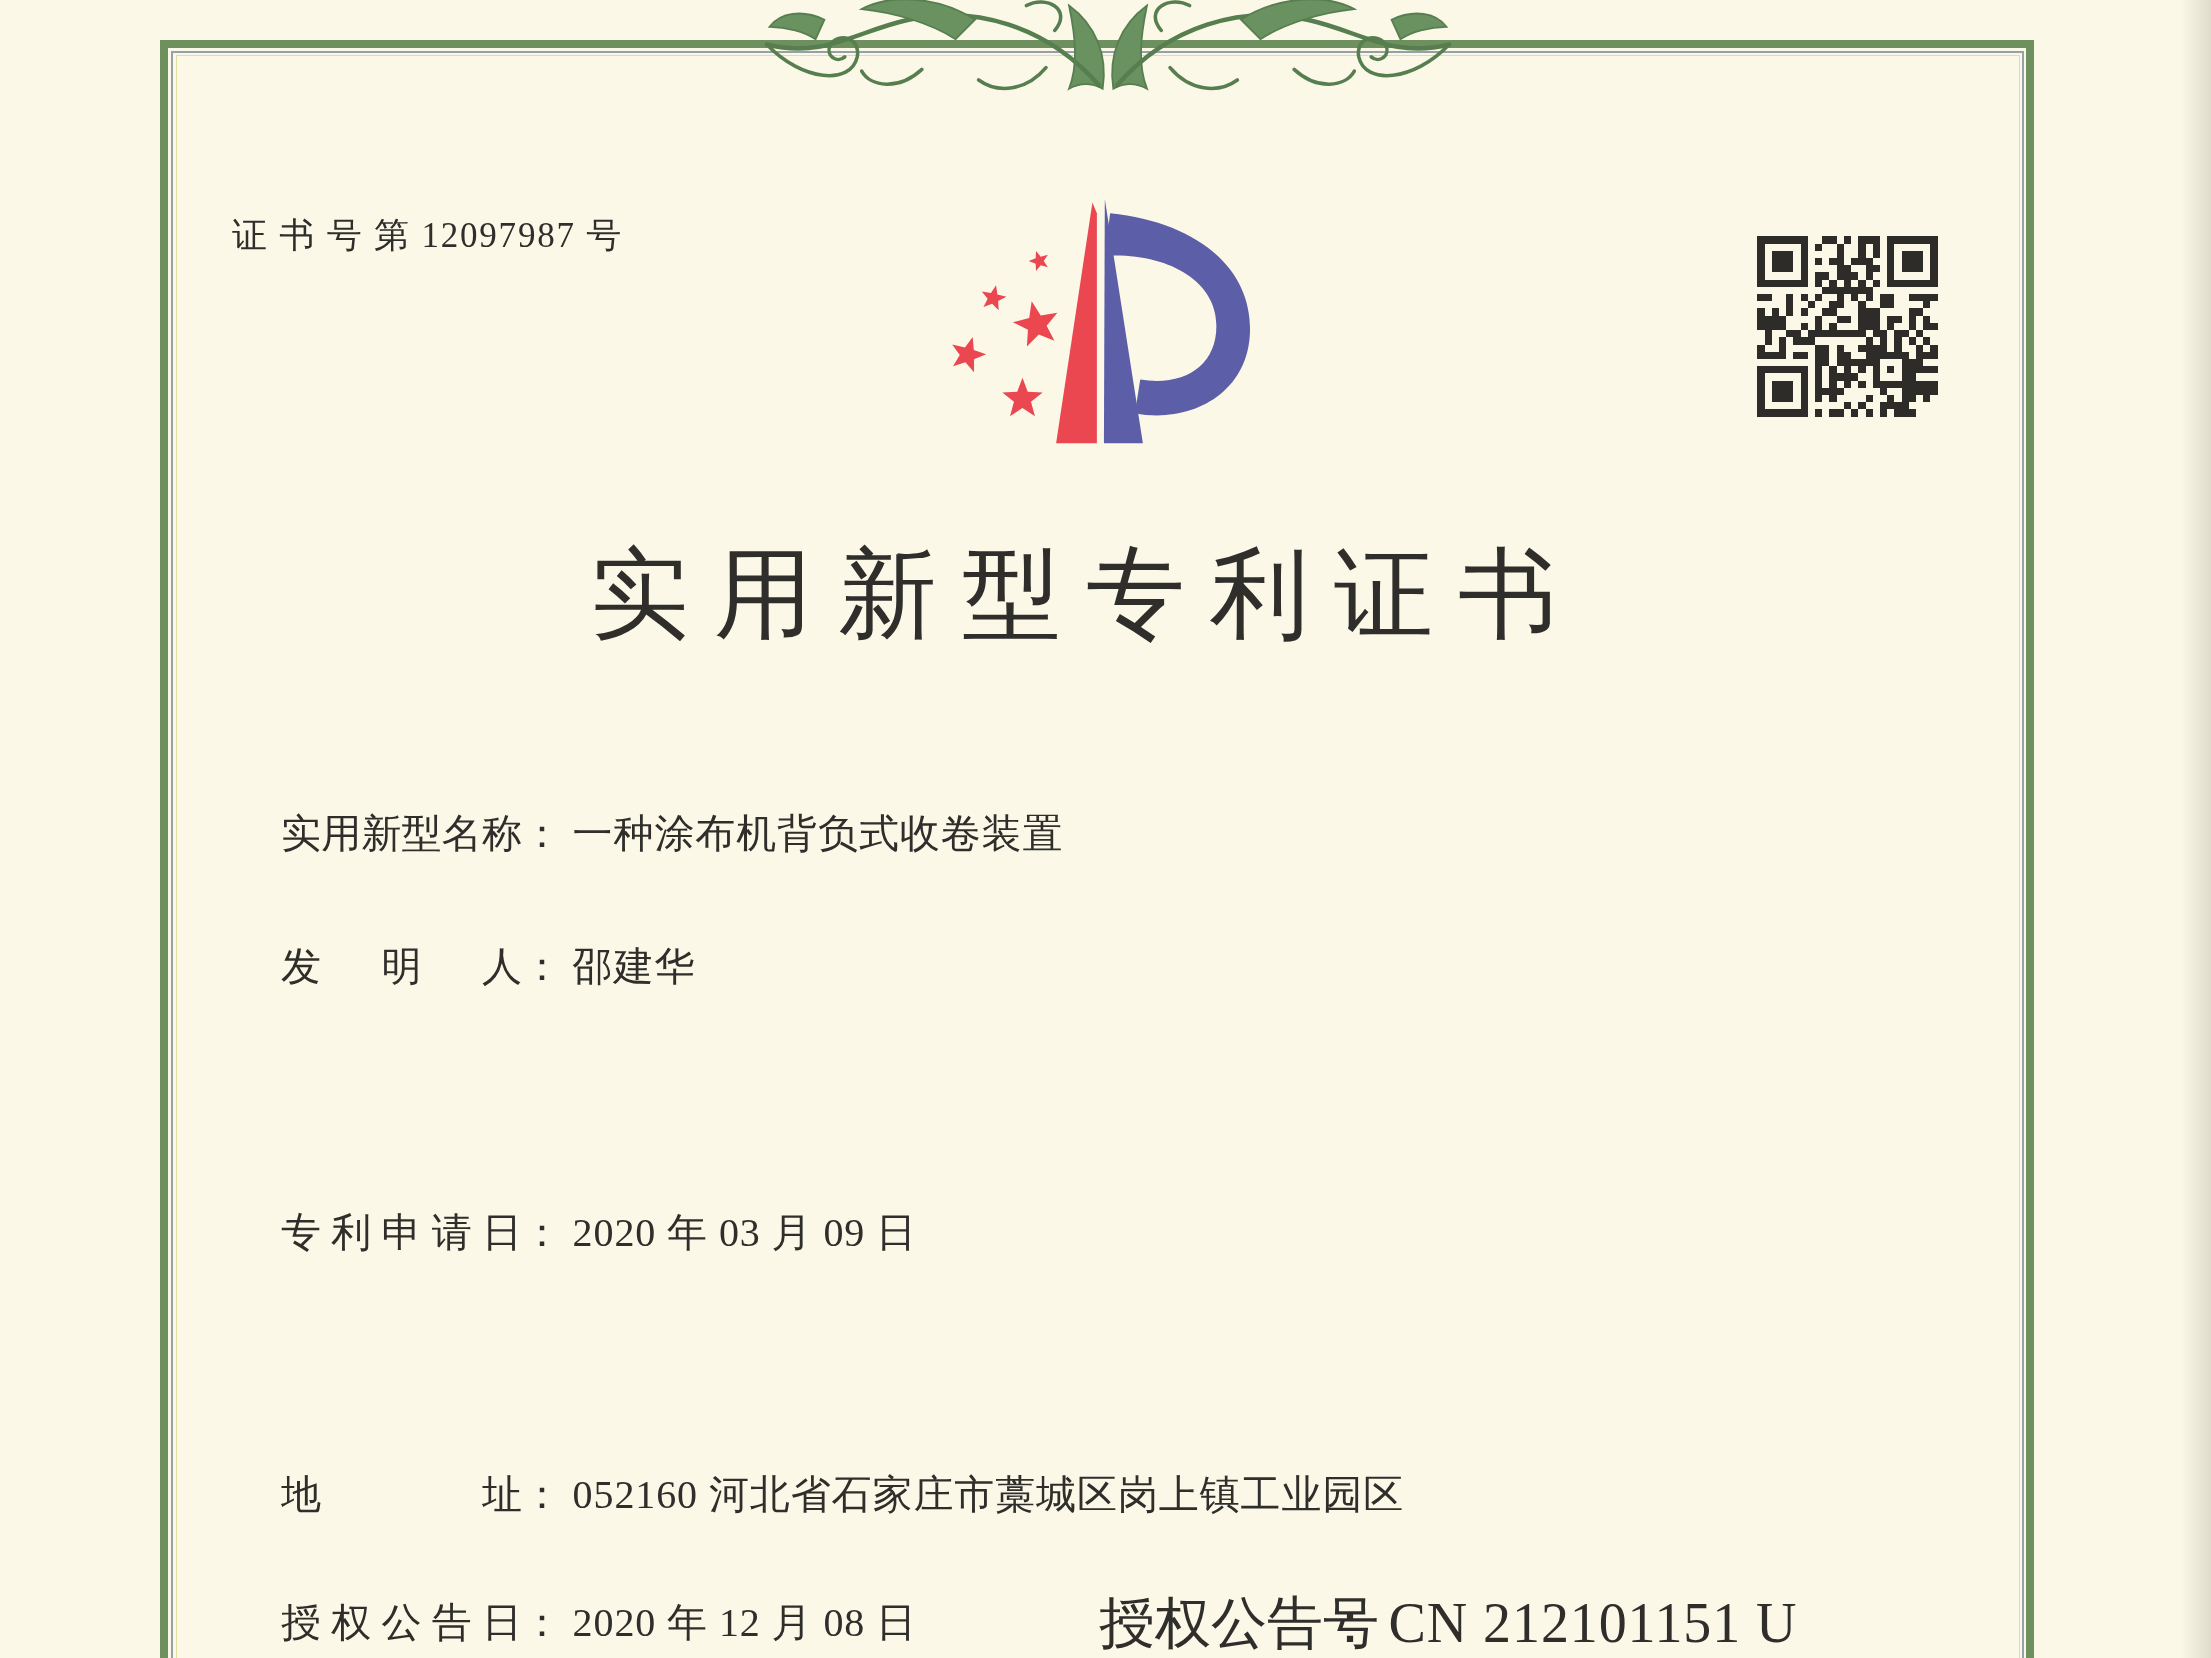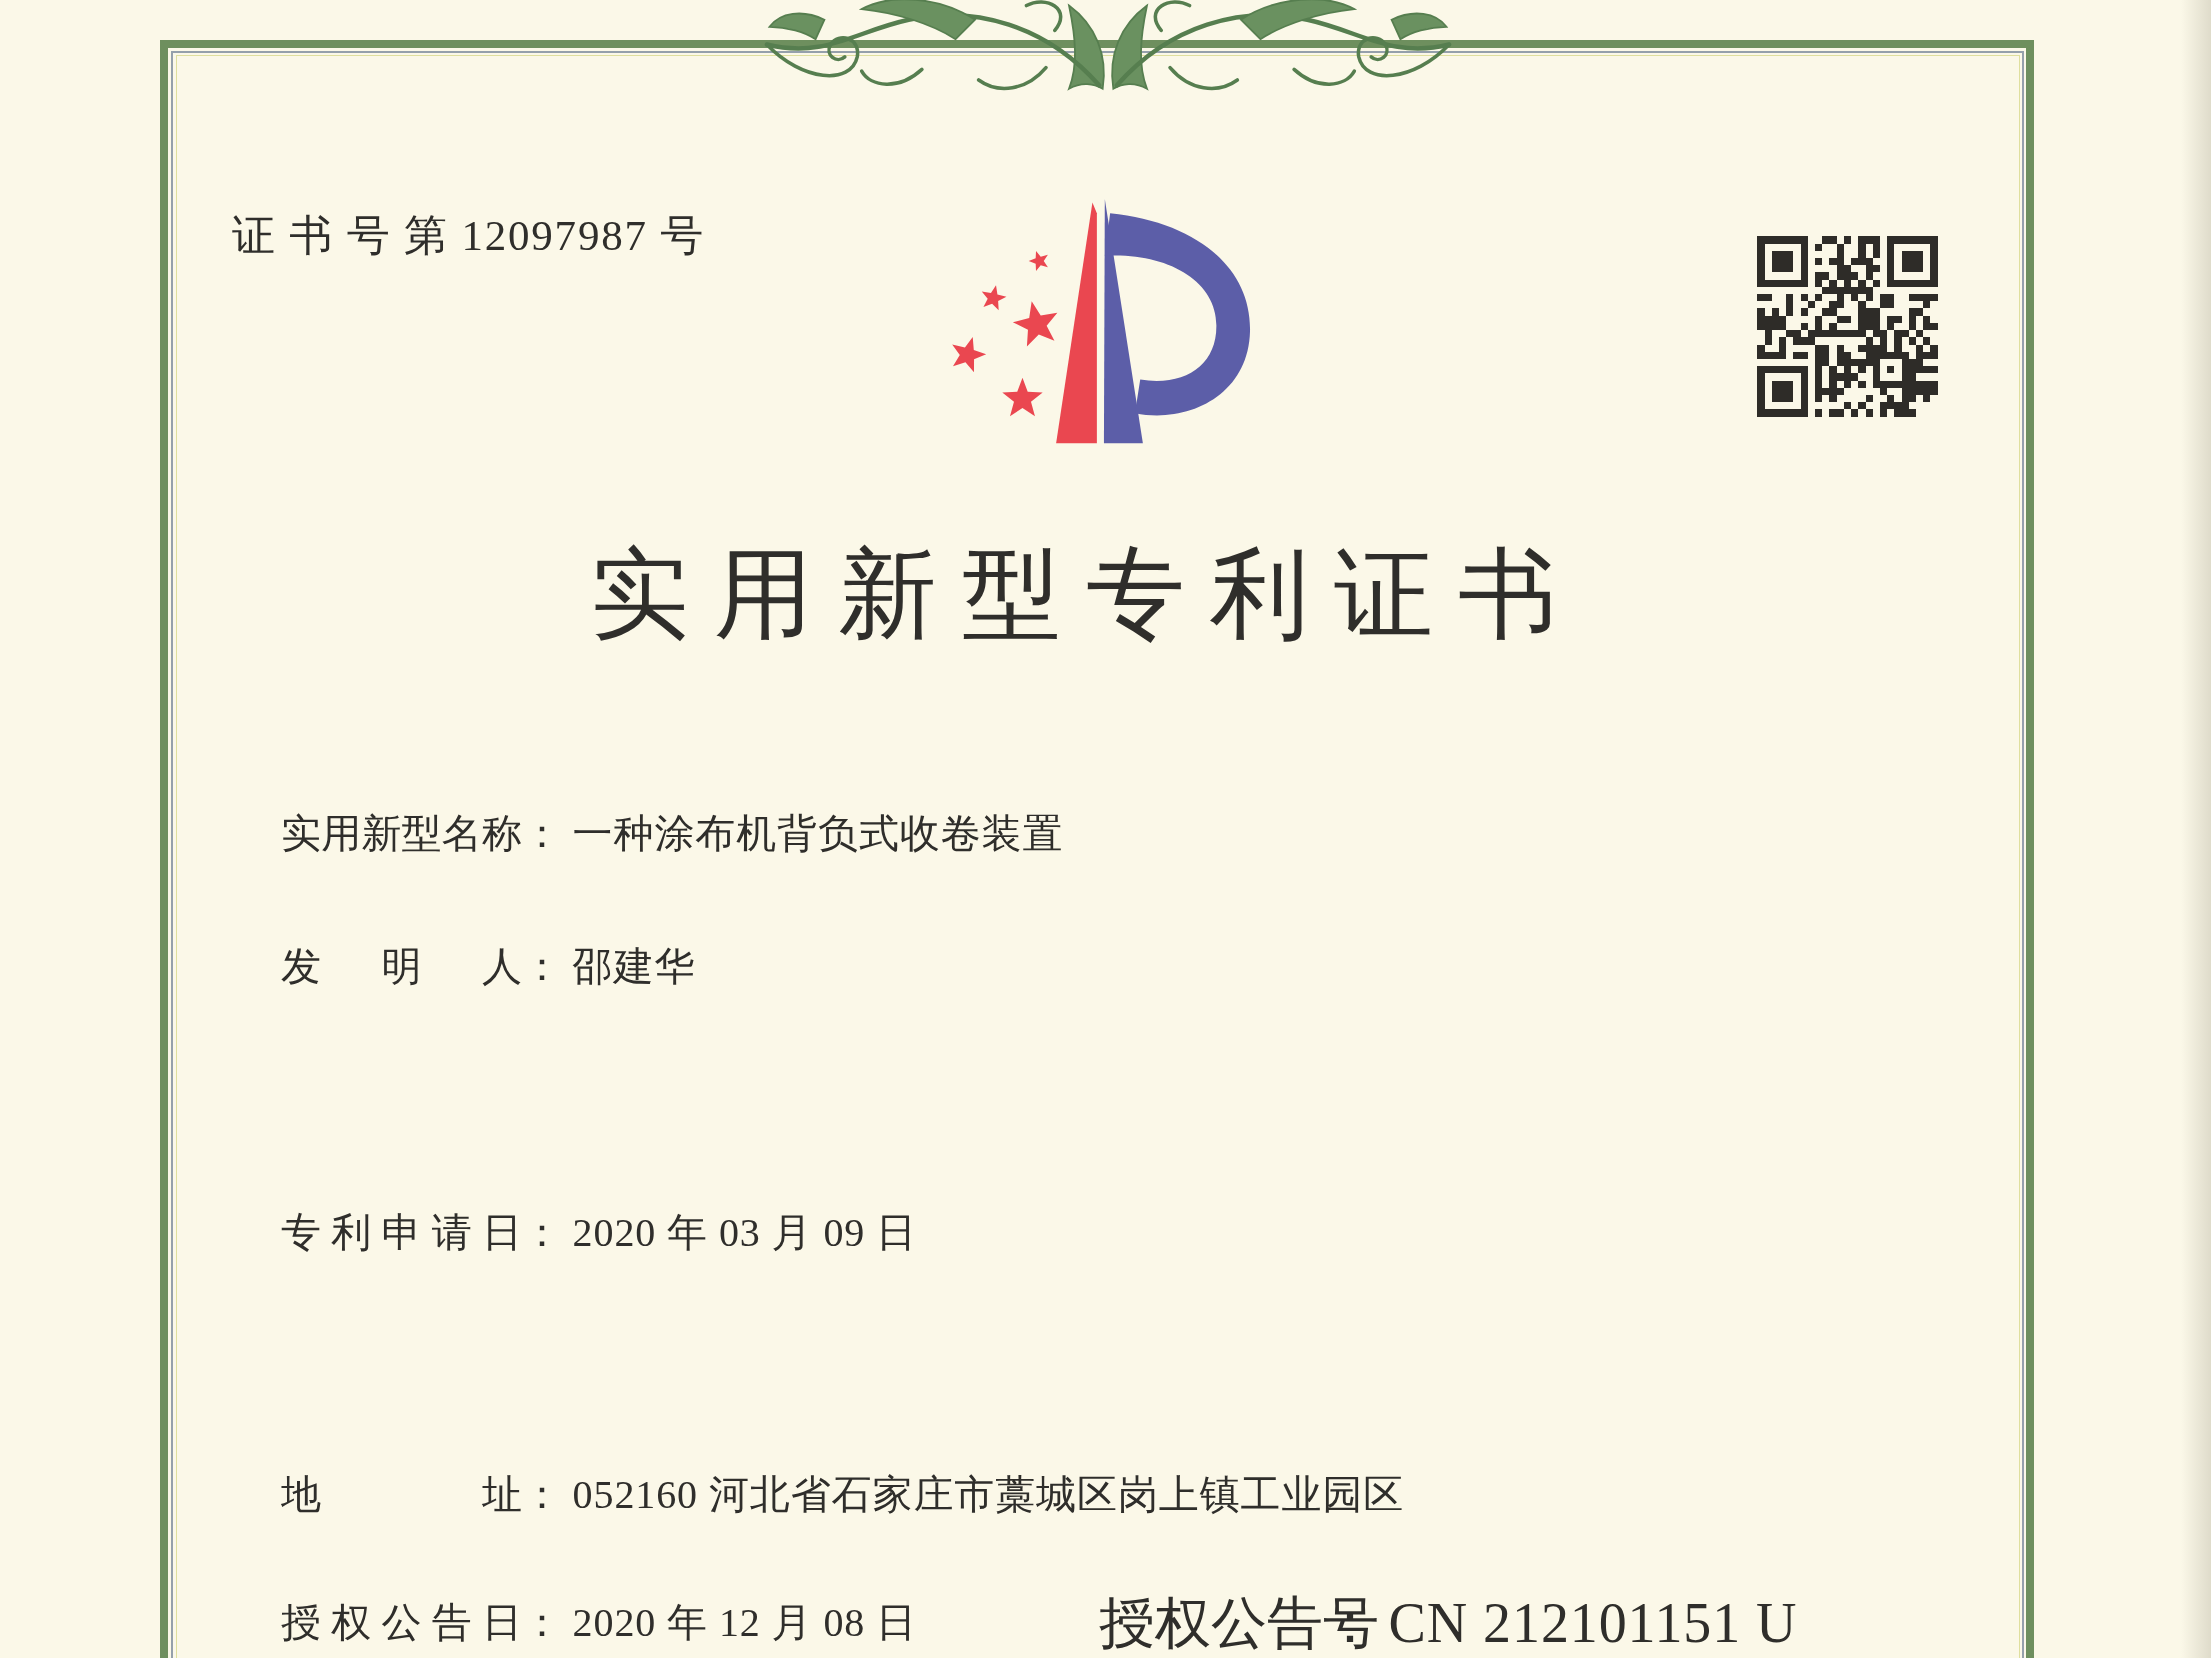--- a/index.html
+++ b/index.html
@@ -23,21 +23,21 @@
   }
   
   .page-edge{position:absolute;top:0;right:0;width:30px;height:100%;
     background:linear-gradient(to right, rgba(0,0,0,0), rgba(110,105,85,.20));}
   
   .frame{position:absolute;box-sizing:border-box;}
   .frame-outer{left:160px;top:40px;width:1874px;height:1685px;border:8px solid var(--frame-green);}
   .frame-mid{left:171px;top:51px;width:1853px;height:1685px;border:2.7px solid var(--frame-inner);}
   .frame-in{left:176px;top:55px;width:1844px;height:1685px;border:1.8px solid var(--frame-accent);}
   
-  .cert-no{position:absolute;left:232px;top:211px;font-size:43px;line-height:50px;
+  .cert-no{position:absolute;left:232px;top:211px;font-size:35px;line-height:50px;
     letter-spacing:1.8px;white-space:nowrap;}
   
   .title{position:absolute;left:497px;top:537px;width:1153px;text-align:center;
     font-size:99px;line-height:115px;letter-spacing:25px;text-indent:25px;
     font-weight:normal;white-space:nowrap;}
   
   .field-row{position:absolute;left:281px;height:50px;font-size:40px;line-height:50px;white-space:nowrap;}
   .f-label{display:inline-block;width:241px;text-align:justify;text-align-last:justify;vertical-align:top;}
   .f-colon{display:inline-block;vertical-align:top;}
   .f-value{display:inline-block;margin-left:10.6px;vertical-align:top;letter-spacing:0.9px;}

